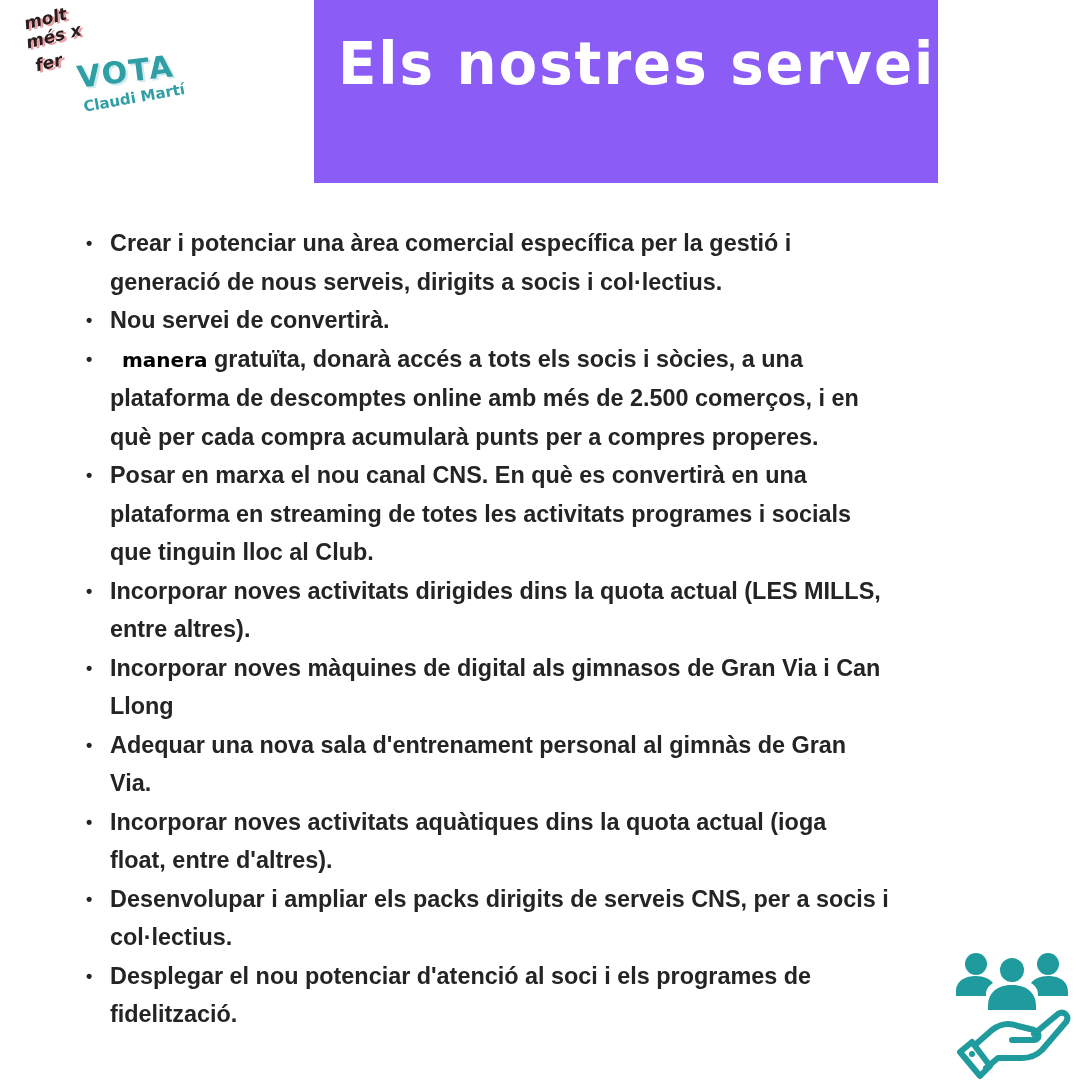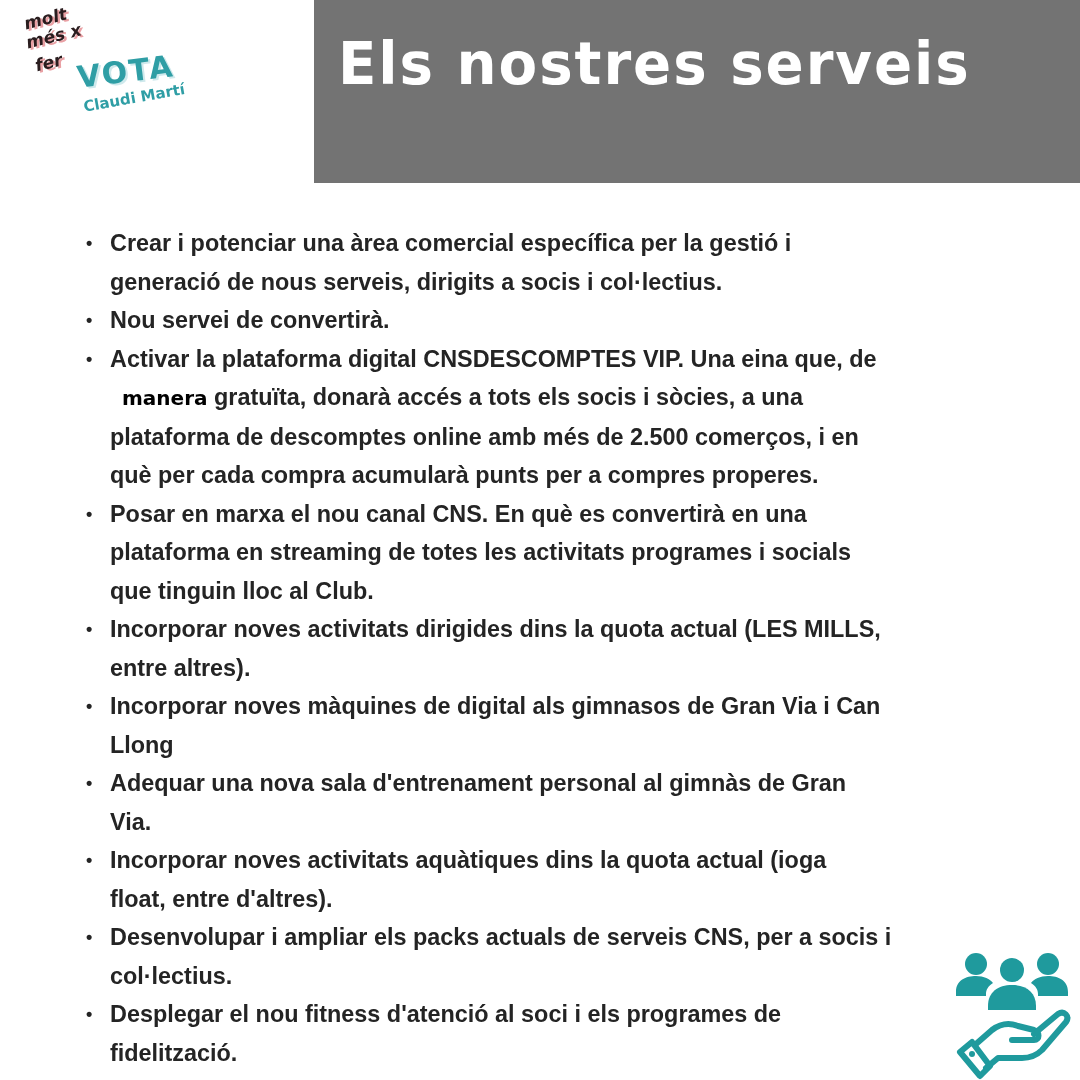--- a/index.html
+++ b/index.html
@@ -9,21 +9,21 @@
   .logo-line { position:absolute; font-family:"DejaVu Sans", sans-serif; font-weight:bold; font-style:italic;
                color:#2a1d1f; text-shadow:2px 2px 0 #e9a0a4; white-space:nowrap; }
   .logo-molt { left:22px; top:14px; font-size:17px; transform:rotate(-14deg); transform-origin:left top; }
   .logo-mes { left:24px; top:33px; font-size:17px; transform:rotate(-14deg); transform-origin:left top; }
   .logo-fer { left:33px; top:56px; font-size:17px; transform:rotate(-14deg); transform-origin:left top; }
   .logo-vota { position:absolute; left:75px; top:60px; font-family:"DejaVu Sans", sans-serif; font-weight:bold;
                font-size:30px; color:#2f9ea5; letter-spacing:2px; transform:rotate(-7deg); transform-origin:left top;
                text-shadow:2px 2px 0 #cfe9ec; }
   .logo-name { position:absolute; left:82px; top:98px; font-family:"DejaVu Sans", sans-serif; font-weight:bold;
                font-size:15px; color:#2f9ea5; transform:rotate(-10deg); transform-origin:left top; white-space:nowrap; }
-  .header-band { position:absolute; left:314px; top:0; width:766px; height:183px; background:#737373; }
+  .header-band { position:absolute; left:314px; top:0; width:624px; height:183px; background:#8b5cf6; }
   .header-title { position:absolute; left:24px; top:30px; font-family:"DejaVu Sans", sans-serif; font-weight:bold;
                   font-size:58px; color:#ffffff; letter-spacing:2px; white-space:nowrap; transform:scaleX(0.97);
                   transform-origin:left top; }
   .header-subtitle { position:absolute; left:28px; top:107px; font-family:"Liberation Sans", sans-serif;
                      font-weight:bold; font-style:italic; font-size:30px; color:#f1e271; white-space:nowrap; }
   .list { position:absolute; left:82px; top:224px; width:900px; margin:0; padding:0; list-style:none; }
   .list-item { position:relative; padding-left:28px; font-family:"Liberation Sans", sans-serif; font-weight:bold;
                font-size:23.4px; line-height:38.5px; color:#242424; }
   .bullet { position:absolute; left:4px; top:0; width:10px; line-height:38.5px; font-size:18px; color:#242424; }
   .item-text { white-space:pre-line; display:block; }
@@ -50,22 +50,21 @@
     <span class="bullet">•</span>
     <span class="item-text">Crear i potenciar una àrea comercial específica per la gestió i
 generació de nous serveis, dirigits a socis i col·lectius.</span>
   </li>
   <li class="list-item">
     <span class="bullet">•</span>
     <span class="item-text">Nou servei de convertirà.</span>
   </li>
   <li class="list-item">
     <span class="bullet">•</span>
-    <span class="item-text"><span>Activar la plataforma digital CNSDESCOMPTES VIP. Una eina que, de
-</span><span class="manera">manera</span><span>  gratuïta, donarà accés a tots els socis i sòcies, a una
+    <span class="item-text"><span class="manera">manera</span><span>  gratuïta, donarà accés a tots els socis i sòcies, a una
 plataforma de descomptes online amb més de 2.500 comerços, i en
 què per cada compra acumularà punts per a compres properes.</span></span>
   </li>
   <li class="list-item">
     <span class="bullet">•</span>
     <span class="item-text">Posar en marxa el nou canal CNS. En què es convertirà en una
 plataforma en streaming de totes les activitats programes i socials
 que tinguin lloc al Club.</span>
   </li>
   <li class="list-item">
@@ -83,26 +82,26 @@
     <span class="item-text">Adequar una nova sala d'entrenament personal al gimnàs de Gran
 Via.</span>
   </li>
   <li class="list-item">
     <span class="bullet">•</span>
     <span class="item-text">Incorporar noves activitats aquàtiques dins la quota actual (ioga
 float, entre d'altres).</span>
   </li>
   <li class="list-item">
     <span class="bullet">•</span>
-    <span class="item-text">Desenvolupar i ampliar els packs actuals de serveis CNS, per a socis i
+    <span class="item-text">Desenvolupar i ampliar els packs dirigits de serveis CNS, per a socis i
 col·lectius.</span>
   </li>
   <li class="list-item">
     <span class="bullet">•</span>
-    <span class="item-text">Desplegar el nou fitness d'atenció al soci i els programes de
+    <span class="item-text">Desplegar el nou potenciar d'atenció al soci i els programes de
 fidelització.</span>
   </li>
 </ul>
 
 <svg class="service-icon" viewBox="0 0 132 132">
   <g fill="#1f9a9d">
     <circle cx="30" cy="16" r="11"></circle>
     <circle cx="66" cy="22" r="12"></circle>
     <circle cx="102" cy="16" r="11"></circle>
     <path d="M10 44 C10 32 20 28 30 28 C38 28 44 31 47 35 C42 38 40 42 40 46 L40 48 L10 48 Z"></path>

